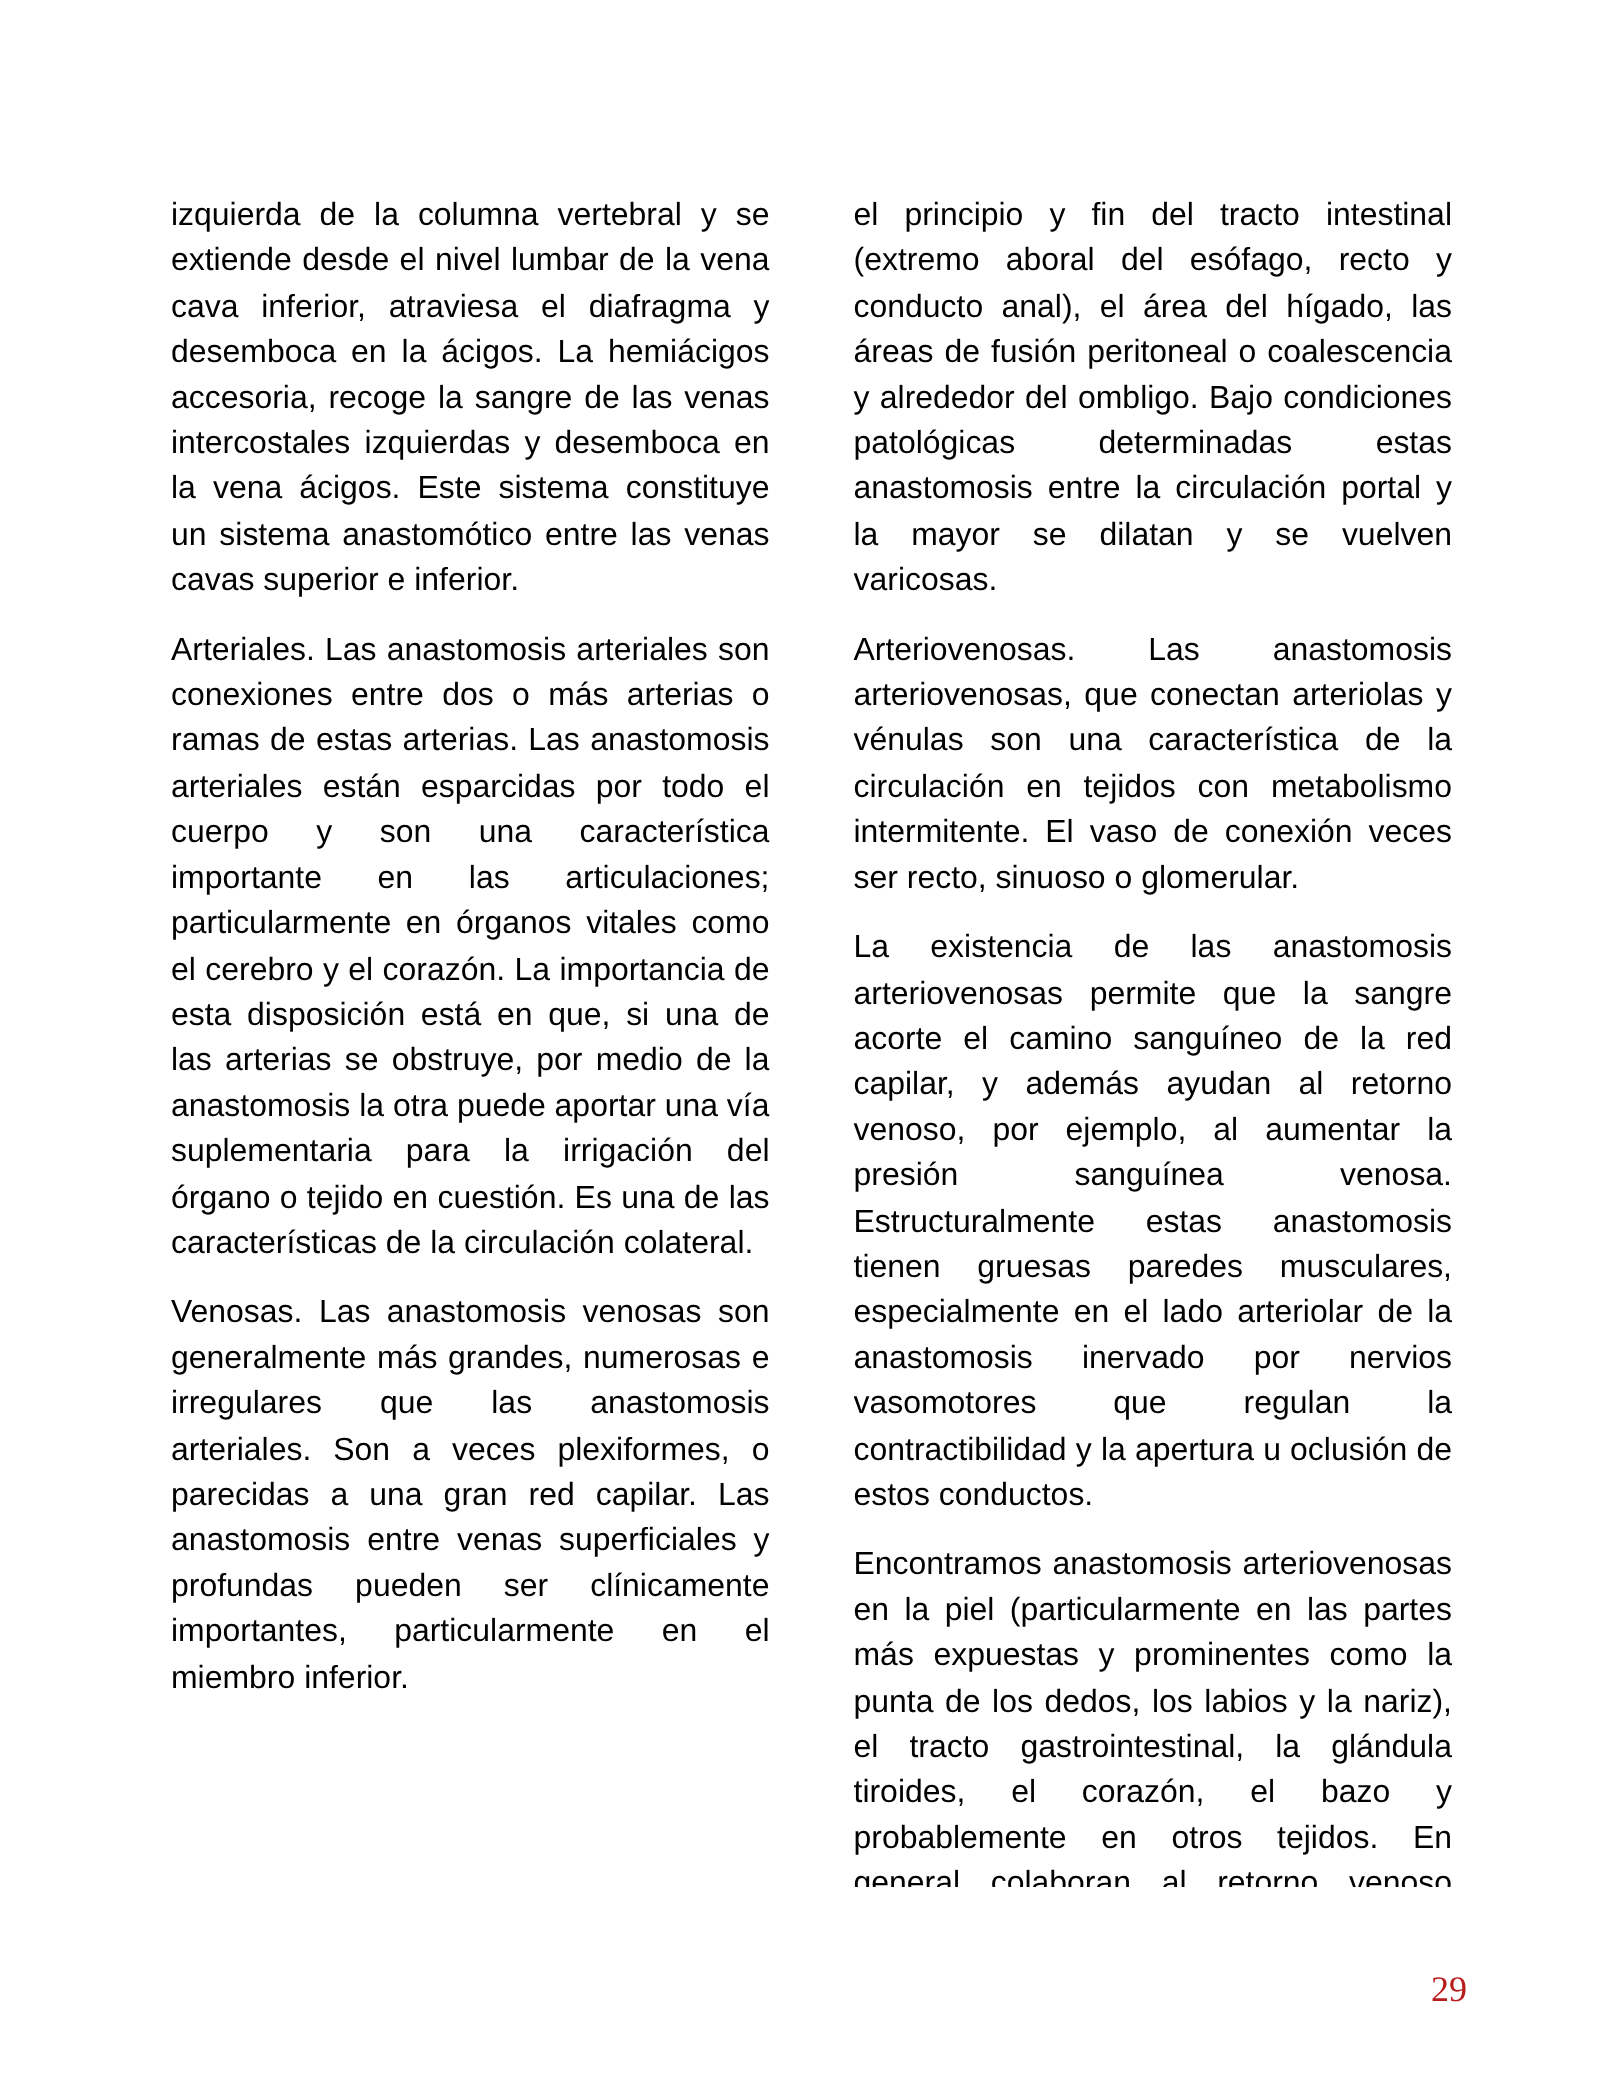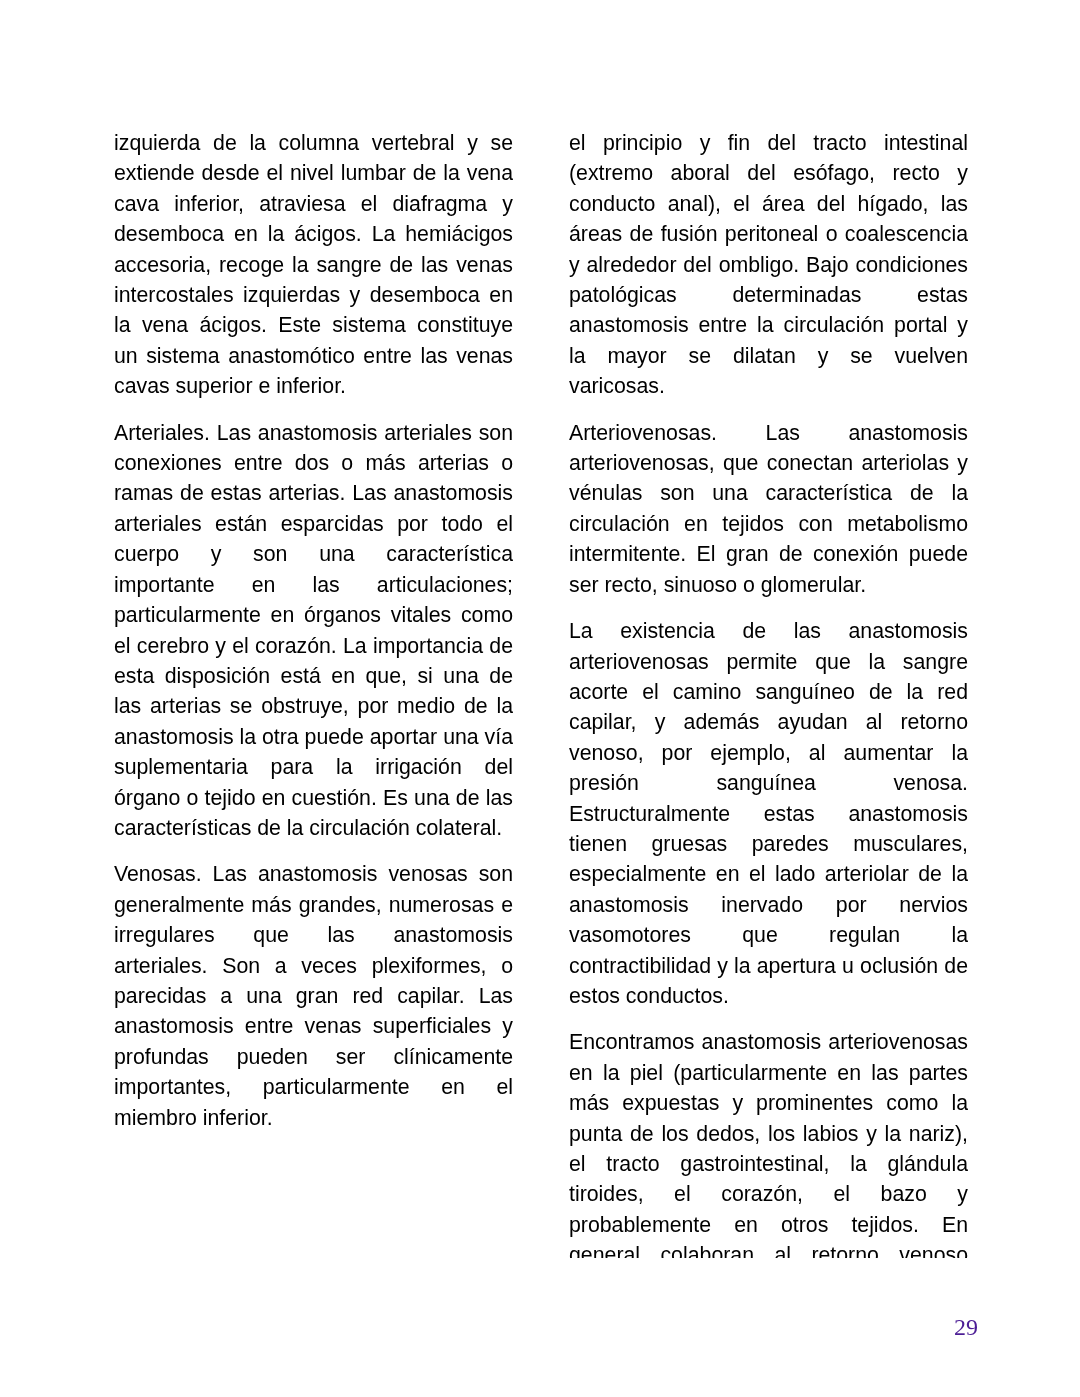--- a/index.html
+++ b/index.html
@@ -64,21 +64,21 @@
   .runin {
     font-weight: normal;
   }
   .page-number {
     position: absolute;
     right: 102px;
     bottom: 58px;
     font-family: "Liberation Serif", serif;
     font-size: 24px;
     line-height: 1;
-    color: #4c1d95;
+    color: #b91c1c;
   }
 </style>
 </head>
 <body>
 
 <div class="page">
   <div class="content">
     <div class="columns">
 
       <div class="col">
@@ -90,21 +90,21 @@
         <p class="para"><span class="runin">Arteriales</span><span>. Las anastomosis arteriales son conexiones entre dos o más arterias o ramas de estas arterias. Las anastomosis arteriales están esparcidas por todo el cuerpo y son una característica importante en las articulaciones; particularmente en órganos vitales como el cerebro y el corazón. La importancia de esta disposición está en que, si una de las arterias se obstruye, por medio de la anastomosis la otra puede aportar una vía suplementaria para la irrigación del órgano o tejido en cuestión. Es una de las características de la circulación colateral.</span></p>
 
         <p class="para"><span class="runin">Venosas</span><span>. Las anastomosis venosas son generalmente más grandes, numerosas e irregulares que las anastomosis arteriales. Son a veces plexiformes, o parecidas a una gran red capilar. Las anastomosis entre venas superficiales y profundas pueden ser clínicamente importantes, particularmente en el miembro inferior.</span></p>
 
       </div>
 
       <div class="col">
 
         <p class="para">el principio y fin del tracto intestinal (extremo aboral del esófago, recto y conducto anal), el área del hígado, las áreas de fusión peritoneal o coalescencia y alrededor del ombligo. Bajo condiciones patológicas determinadas estas anastomosis entre la circulación portal y la mayor se dilatan y se vuelven varicosas.</p>
 
-        <p class="para"><span class="runin">Arteriovenosas</span><span>. Las anastomosis arteriovenosas, que conectan arteriolas y vénulas son una característica de la circulación en tejidos con metabolismo intermitente. El gran de conexión puede ser recto, sinuoso o glomerular.</span></p>
+        <p class="para"><span class="runin">Arteriovenosas</span><span>. Las anastomosis arteriovenosas, que conectan arteriolas y vénulas son una característica de la circulación en tejidos con metabolismo intermitente. El vaso de conexión veces ser recto, sinuoso o glomerular.</span></p>
 
         <p class="para">La existencia de las anastomosis arteriovenosas permite que la sangre acorte el camino sanguíneo de la red capilar, y además ayudan al retorno venoso, por ejemplo, al aumentar la presión sanguínea venosa. Estructuralmente estas anastomosis tienen gruesas paredes musculares, especialmente en el lado arteriolar de la anastomosis inervado por nervios vasomotores que regulan la contractibilidad y la apertura u oclusión de estos conductos.</p>
 
         <p class="para">Encontramos anastomosis arteriovenosas en la piel (particularmente en las partes más expuestas y prominentes como la punta de los dedos, los labios y la nariz), el tracto gastrointestinal, la glándula tiroides, el corazón, el bazo y probablemente en otros tejidos. En general colaboran al retorno venoso desde estos tejidos, aunque su presencia está principalmente relacionada con las funciones específicas del tejido en que se encuentran.</p>
 
       </div>
 
     </div>
   </div>
 

